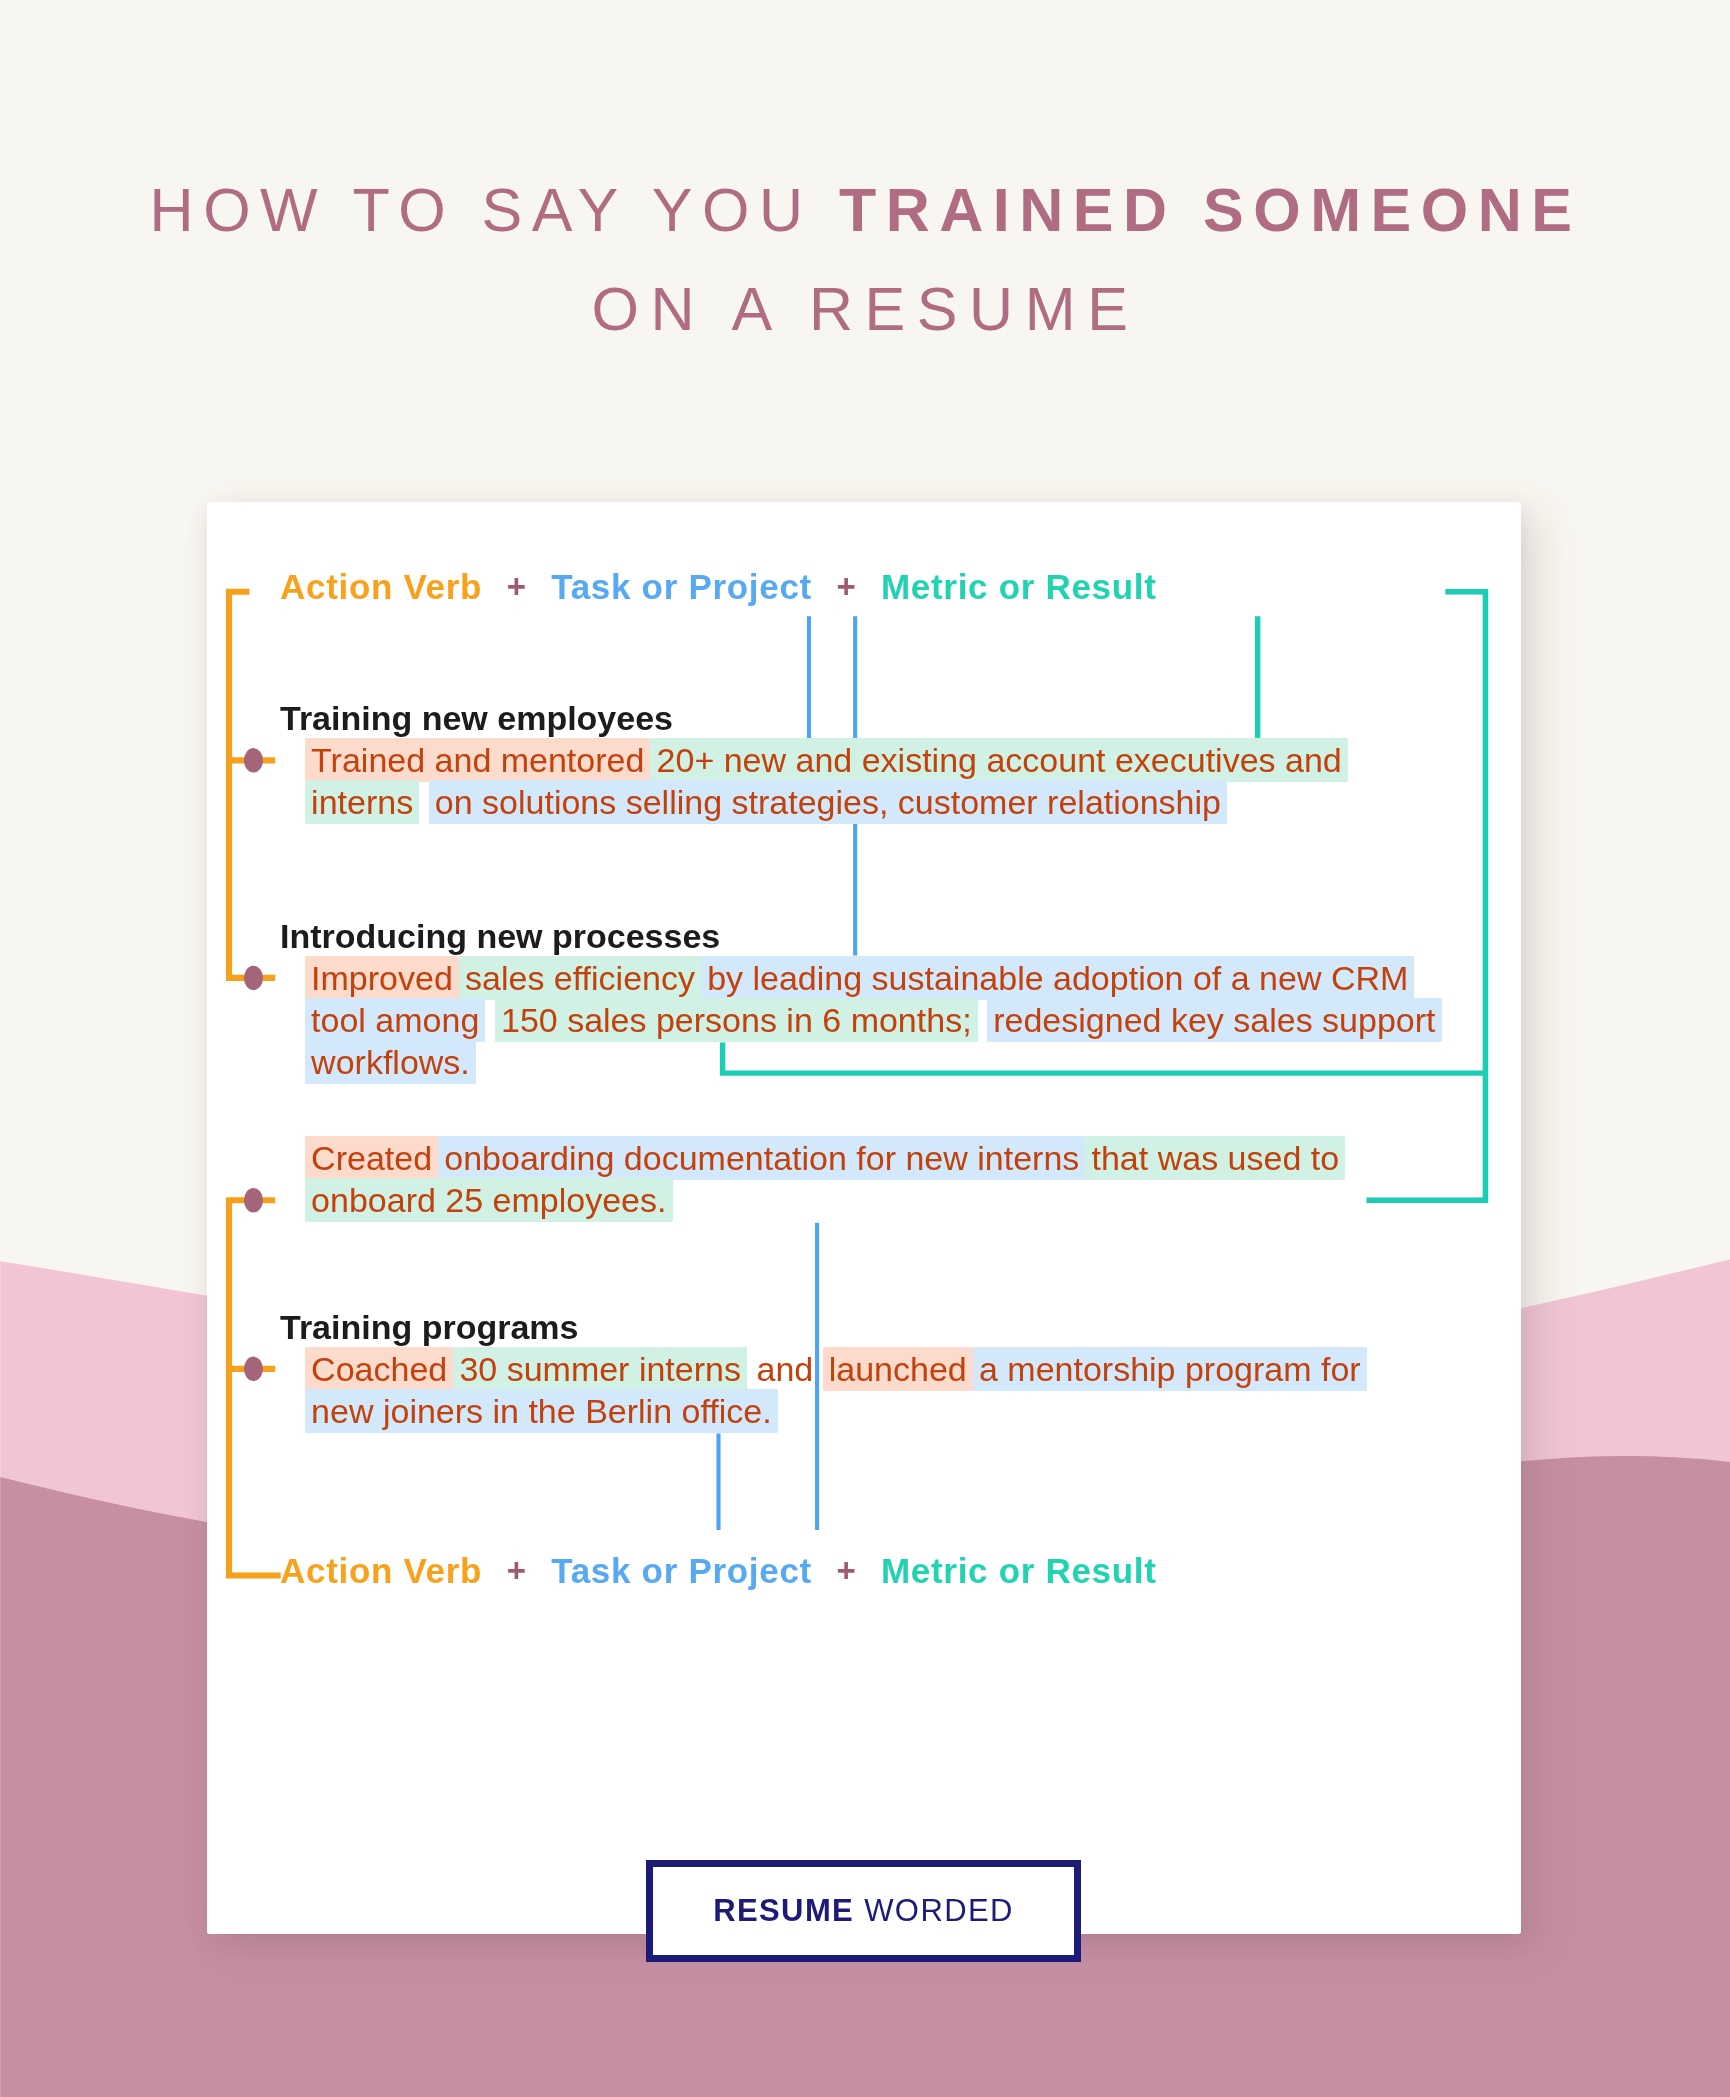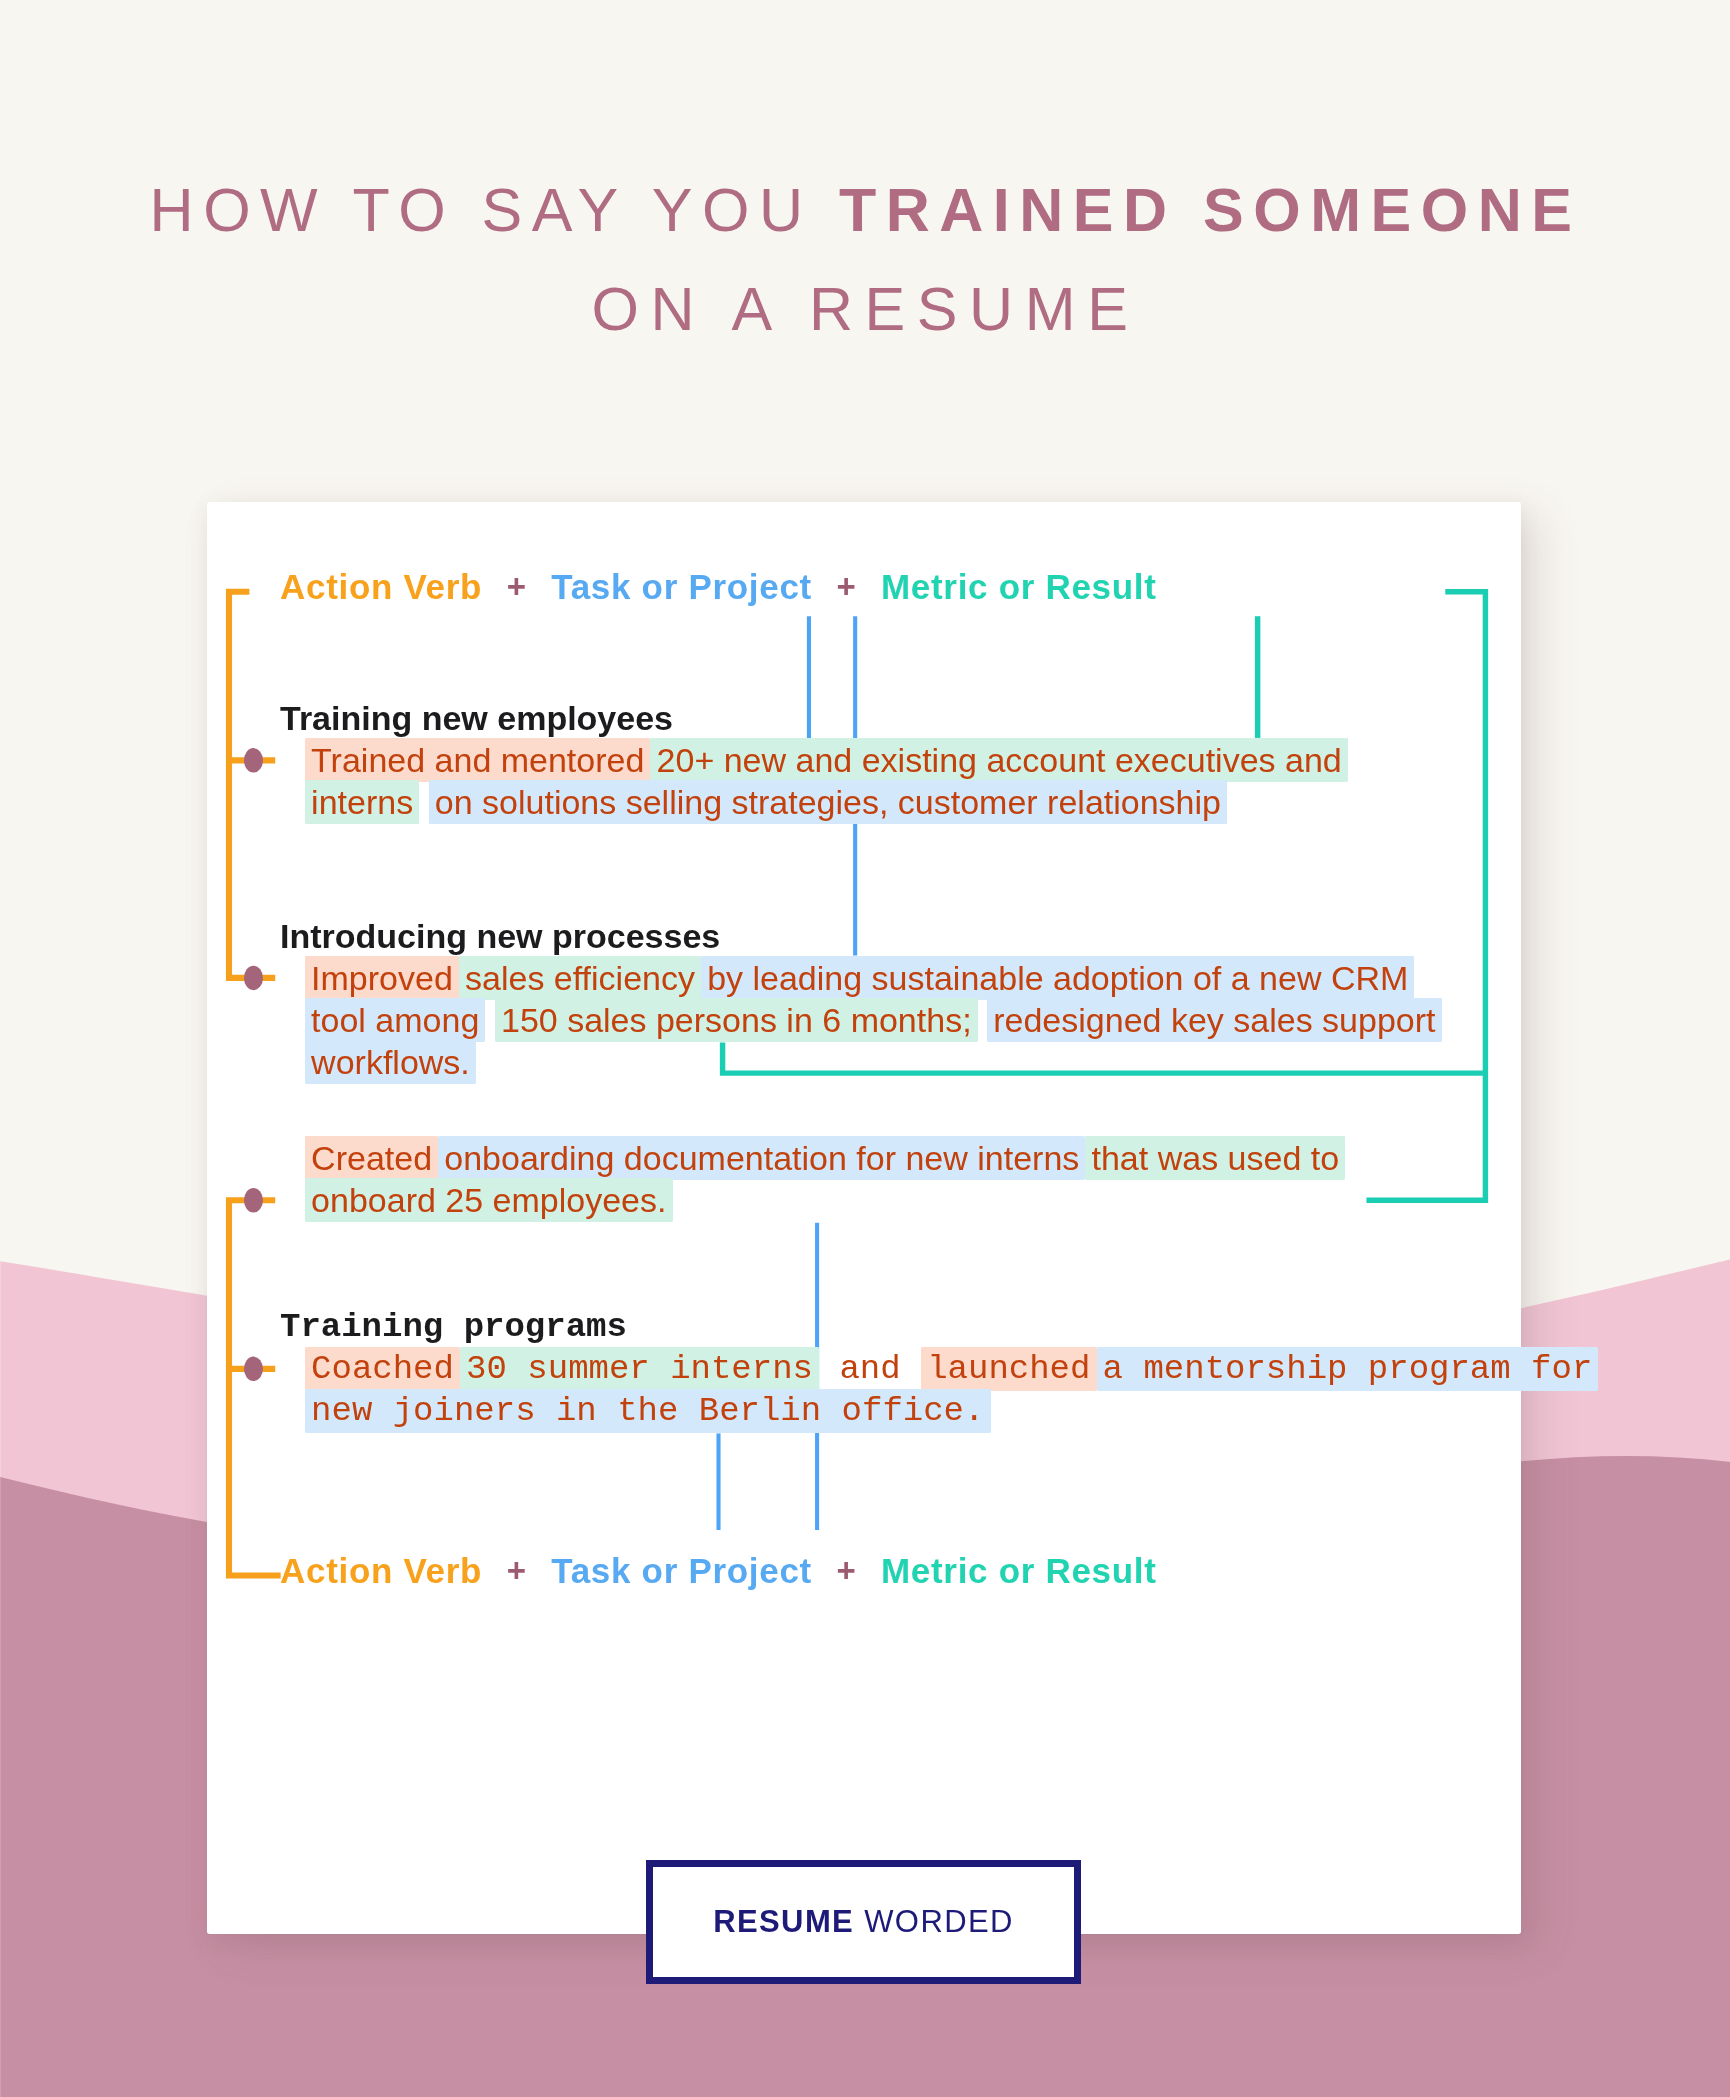--- a/index.html
+++ b/index.html
@@ -47,21 +47,21 @@
   .section .line{
     font-size:34px;line-height:42px;color:#c2410c;white-space:nowrap;padding-left:25px;
   }
   .seg{border-radius:1.4px;padding:3.4px 6.1px;}
   .seg.pink{background:var(--c-hpink,#FCDBCD);}
   .seg.green{background:var(--c-hgreen,#D0F1E3);}
   .seg.blue{background:var(--c-hblue,#D3E9FB);}
   .seg.none{background:transparent;padding:3.4px 0;}
   
   .logo-box{
-    position:absolute;left:646px;top:1860px;width:435px;height:124px;
+    position:absolute;left:646px;top:1860px;width:435px;height:102px;
     background:#ffffff;border:7.5px solid var(--c-navy,#1E1A78);
     box-sizing:border-box;display:flex;align-items:center;justify-content:center;
   }
   .logo-text{
     font-size:31px;letter-spacing:1.4px;color:var(--c-navy,#1E1A78);white-space:nowrap;
   }
   .logo-text b{font-weight:700;}
   .logo-text span.light{font-weight:400;}
 </style>
 </head>
@@ -117,21 +117,21 @@
       <div class="section" style="top: 413px;">
         <div class="heading">Introducing new processes</div>
         <div class="line"><span class="seg pink">Improved</span><span class="seg green">sales efficiency</span><span class="seg blue">by leading sustainable adoption of a new CRM</span></div>
         <div class="line"><span class="seg blue">tool among</span><span class="seg none"> </span><span class="seg green">150 sales persons in 6 months;</span><span class="seg none"> </span><span class="seg blue">redesigned key sales support</span></div>
         <div class="line"><span class="seg blue">workflows.</span></div>
       </div>
       <div class="section" style="top: 635px;">
         <div class="line"><span class="seg pink">Created</span><span class="seg blue">onboarding documentation for new interns</span><span class="seg green">that was used to</span></div>
         <div class="line"><span class="seg green">onboard 25 employees.</span></div>
       </div>
-      <div class="section" style="top: 804px; font-family: Liberation Mono, monospace;">
+      <div class="section" style="top: 804px;">
         <div class="heading">Training programs</div>
         <div class="line"><span class="seg pink">Coached</span><span class="seg green">30 summer interns</span><span class="seg none"> and </span><span class="seg pink">launched</span><span class="seg blue">a mentorship program for</span></div>
         <div class="line"><span class="seg blue">new joiners in the Berlin office.</span></div>
       </div>
     </div>
 
   <div class="formula-row bottom">
     <span class="f-action">Action Verb</span>
     <span class="f-plus">+</span>
     <span class="f-task">Task or Project</span>

